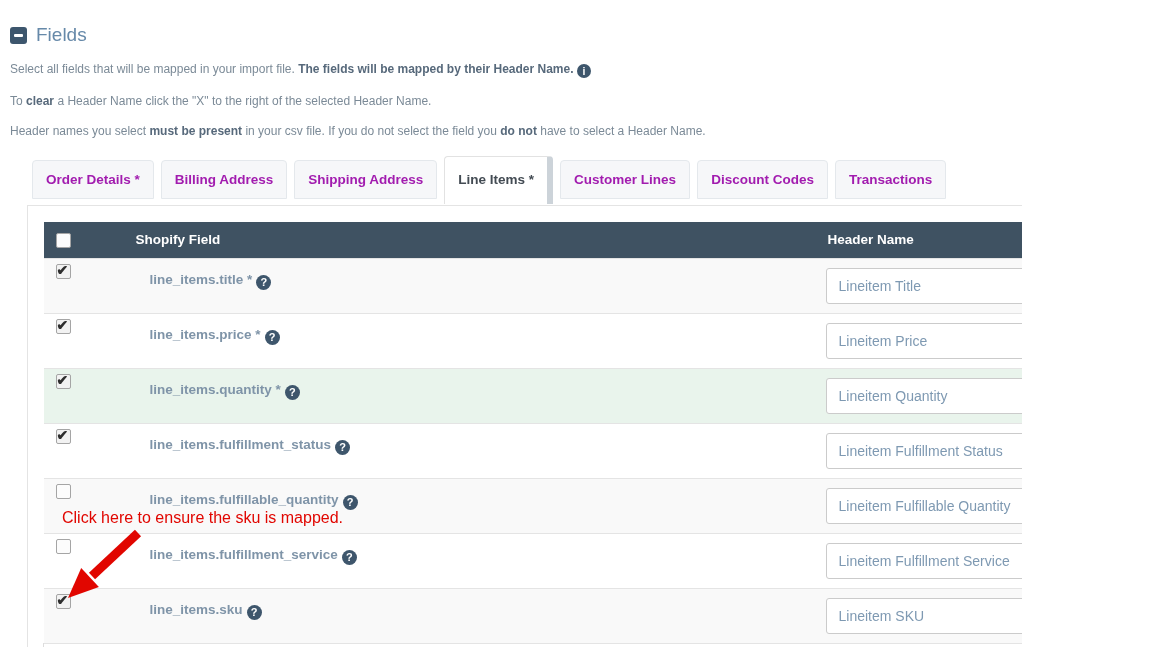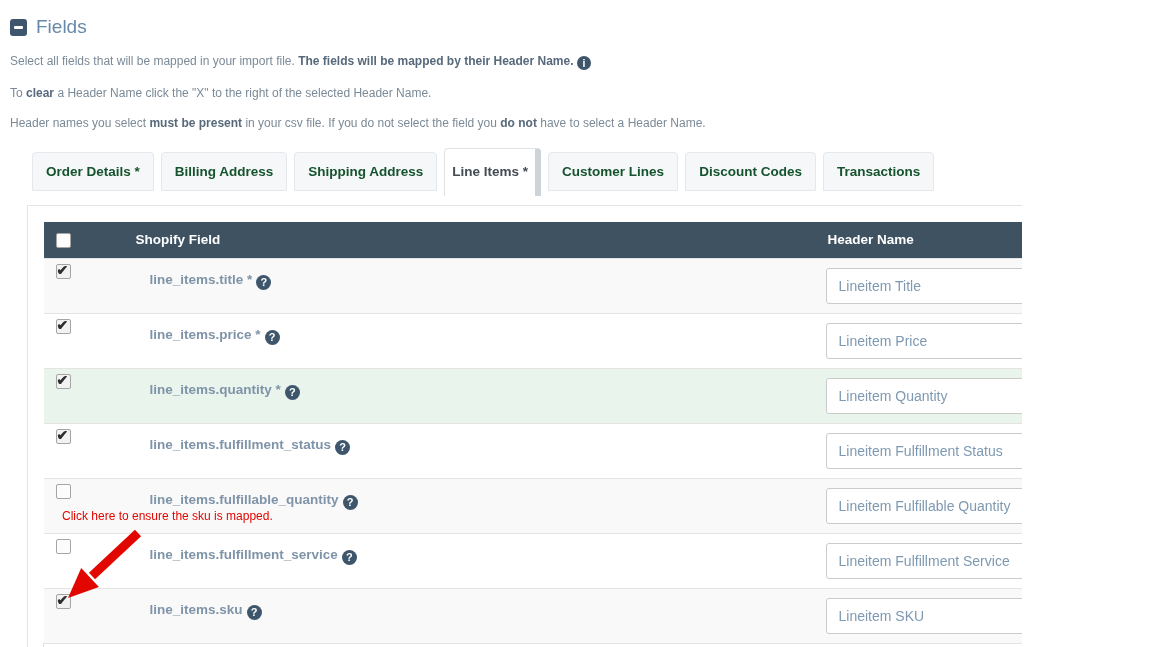--- a/index.html
+++ b/index.html
@@ -2,21 +2,21 @@
 <html><head>
 <meta charset="utf-8">
 <style>
   * { box-sizing: border-box; }
   html, body { margin: 0; padding: 0; }
   body {
     width: 1164px; height: 647px; overflow: hidden; position: relative;
     background: #fff; font-family: "Liberation Sans", sans-serif;
   }
   .content { padding: 12px 0 0 10px; }
-  .panel-title { display: flex; align-items: center; gap: 9px; color: #6689a9; font-size: 19px; margin-top: 4px; }
+  .panel-title { display: flex; align-items: center; gap: 9px; color: #6689a9; font-size: 19px; margin-top: 12px; }
   .minus-icon {
     width: 17px; height: 17px; background: #3d566d; border-radius: 3px;
     display: inline-flex; align-items: center; justify-content: center; cursor: pointer;
   }
   .minus-icon .bar { width: 9px; height: 3px; background: #fff; border-radius: 1px; }
   p.intro { margin: 16px 0 0 0; font-size: 12px; color: #7b8a97; }
   p.intro b { color: #57697b; }
   .info-icon, .help-icon {
     display: inline-block; width: 14px; height: 14px; border-radius: 50%;
     background: #3e566c; color: #fff; font-size: 10.5px; font-weight: bold;
@@ -24,24 +24,24 @@
   }
   .info-icon::after { content: "i"; }
   .help-icon { width: 15px; height: 15px; line-height: 15px; font-size: 11px; margin-left: 4px; }
   .help-icon::after { content: "?"; }
 
   
   .tabs { display: flex; align-items: flex-start; margin: 18px 0 0 22px; height: 48px; }
   .tab {
     margin-top: 4px; margin-right: 7px; padding: 11px 13px 11px;
     background: #f6f7f9; border: 1px solid #e4e8ec; border-radius: 4px 4px 0 0;
-    font-size: 13.5px; font-weight: bold; color: #14532d; white-space: nowrap; cursor: pointer;
+    font-size: 13.5px; font-weight: bold; color: #a21caf; white-space: nowrap; cursor: pointer;
   }
   .tab.active {
-    margin-top: 0; padding: 15px 7px 17px; background: #fff; color: #434b53;
+    margin-top: 0; padding: 15px 13px 17px; background: #fff; color: #434b53;
     border-color: #e2e2e2; border-bottom: none; border-right: 6px solid #ccd3d9;
   }
 
   
   .table-wrap {
     position: absolute; left: 27px; top: 205px; width: 995px; height: 442px;
     border-left: 1px solid #e4e4e4; border-top: 1px solid #e4e4e4;
     padding: 16px 0 0 15px; overflow: hidden; background: #fff;
   }
   table.map-table { border-collapse: collapse; table-layout: fixed; width: 1360px; }
@@ -69,21 +69,21 @@
     font-size: 14px; font-weight: bold; color: #2e2e2e;
   }
   .hdr-input {
     width: 555px; height: 36px; border: 1px solid #cbcbcb; border-radius: 3px;
     padding: 0 12px; font-family: inherit; font-size: 14px; color: #7e99b2; background: #fff;
   }
 
   
   .annotation {
     position: absolute; left: 62px; top: 509px; z-index: 6;
-    font-size: 12px; color: #e10600; white-space: nowrap;
+    font-size: 16px; color: #e10600; white-space: nowrap;
   }
   .arrow-svg { position: absolute; left: 50px; top: 527px; z-index: 6; }
 </style>
 </head>
 <body>
 
 <div class="content">
   <div class="panel-title">
     <span class="minus-icon">
         <span class="bar"></span>

